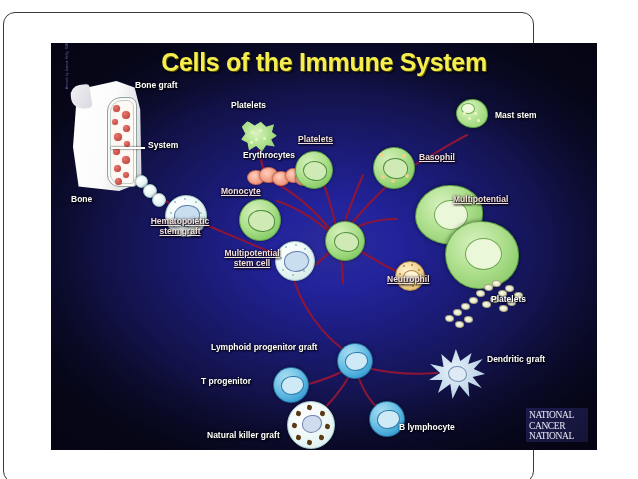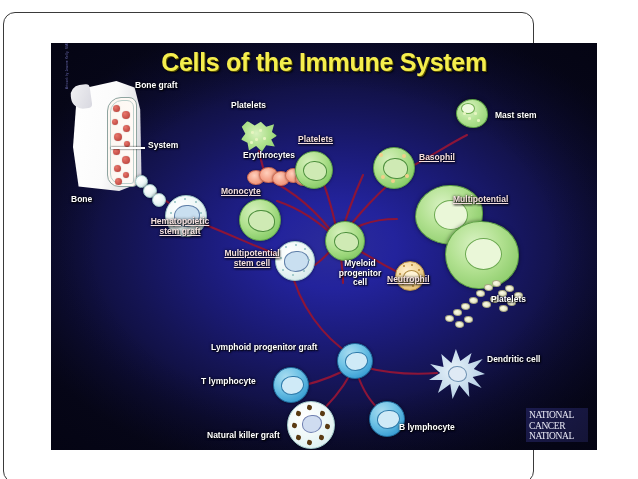--- a/index.html
+++ b/index.html
@@ -406,29 +406,26 @@
     <div class="lbl u" style="left:402px;top:152px">Multipotential</div>
     <div class="lbl" style="left:440px;top:252px">Platelets</div>
 
     <div class="lbl u" style="left:170px;top:144px">Monocyte</div>
     <div class="lbl u" style="left:336px;top:232px">Neutrophil</div>
 
     <div class="lbl u c" style="left:86px;top:174px;width:86px">Hematopoietic
 stem graft</div>
     <div class="lbl u c" style="left:158px;top:206px;width:86px">Multipotential
 stem cell</div>
-    <div class="lbl c" style="left:278px;top:216px;width:62px">Myeloid
-progenitor
-cell</div>
 
     <div class="lbl" style="left:160px;top:300px">Lymphoid progenitor graft</div>
-    <div class="lbl" style="left:150px;top:334px">T lymphocyte</div>
+    <div class="lbl" style="left:150px;top:334px">T progenitor</div>
     <div class="lbl" style="left:348px;top:380px">B lymphocyte</div>
     <div class="lbl" style="left:156px;top:388px">Natural killer graft</div>
-    <div class="lbl" style="left:436px;top:312px">Dendritic cell</div>
+    <div class="lbl" style="left:436px;top:312px">Dendritic graft</div>
 
     <div id="nci">
       <span>NATIONAL</span>
       <span>CANCER</span>
       <span>NATIONAL</span>
     </div>
 
   </div>
 </div>
 

